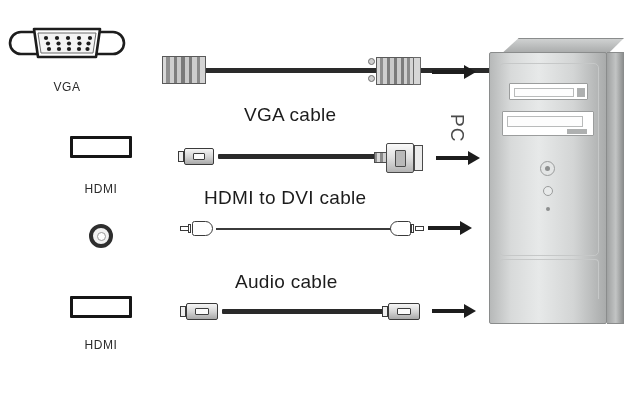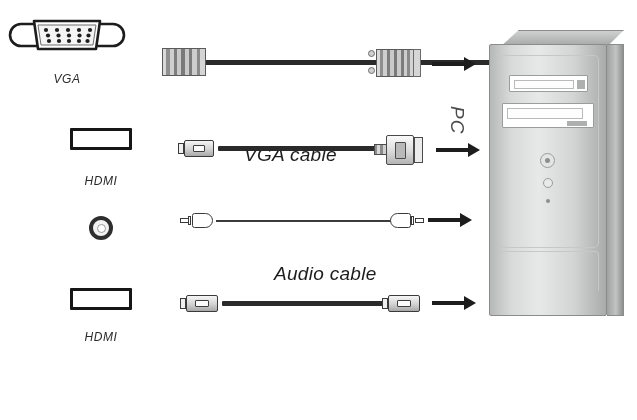--- a/index.html
+++ b/index.html
@@ -1,21 +1,21 @@
 <!DOCTYPE html>
 <html><head>
 <meta charset="utf-8">
 <style>
   html,body{margin:0;padding:0;}
   body{
     width:637px;height:420px;background:#ffffff;
     font-family:"Liberation Sans","DejaVu Sans",sans-serif;
     color:#1a1a1a;overflow:hidden;position:relative;
   }
-  .stage{position:absolute;left:0;top:8px;width:637px;height:368px;font-style:italic;}
+  .stage{position:absolute;left:0;top:16px;width:637px;height:368px;}
   .abs{position:absolute;}
 
   
   .port-label{
     font-size:12px;letter-spacing:.6px;color:#2b2b2b;
     text-align:center;white-space:nowrap;
   }
   .cable-label{
     font-size:19px;color:#1c1c1c;white-space:nowrap;letter-spacing:.3px;
   }
@@ -201,41 +201,42 @@
       <div class="screw" style="left:2px;top:4px;"></div>
       <div class="screw" style="left:2px;top:21px;"></div>
       <div class="abs" style="left:47px;top:3px;width:8px;height:28px;background:#d6d6d6;border:1px solid #6a6a6a;box-sizing:border-box;"></div>
     </div>
 
     <div class="abs" style="left:272px;top:11px;width:48px;height:14px;">
       <div class="abs arrow-shaft" style="left:0;top:5px;width:34px;"></div>
       <div class="abs arrow-head" style="left:32px;top:0px;"></div>
     </div>
   </div>
-  <div class="abs cable-label" style="left:244px;top:88px;margin-top:48px;">VGA cable</div>
+  <div class="abs cable-label" style="left:244px;top:88px;">VGA cable</div>
 
   <div class="abs" style="left:178px;top:124px;width:290px;height:36px;">
     <div class="abs wire-thick" style="left:40px;top:14px;width:190px;"></div>
 
     <div class="abs" style="left:0px;top:7px;width:42px;height:19px;">
       <div class="hdmi-tab abs" style="left:0px;top:4px;"></div>
       <div class="hdmi-conn abs" style="left:6px;top:1px;width:30px;"></div>
     </div>
 
     <div class="abs" style="left:196px;top:2px;width:62px;height:32px;">
       <div class="dvi-neck abs" style="left:0px;top:10px;"></div>
       <div class="dvi-conn abs" style="left:12px;top:1px;"></div>
       <div class="abs" style="left:40px;top:3px;width:9px;height:26px;background:#ececec;border:1.5px solid #4a4a4a;box-sizing:border-box;"></div>
     </div>
 
     <div class="abs" style="left:258px;top:11px;width:48px;height:14px;">
       <div class="abs arrow-shaft" style="left:0;top:5px;width:34px;"></div>
       <div class="abs arrow-head" style="left:32px;top:0px;"></div>
     </div>
   </div>
+  <div class="abs cable-label" style="left:204px;top:171px;">HDMI to DVI cable</div>
 
   <div class="abs" style="left:180px;top:200px;width:290px;height:28px;">
     <div class="abs wire-thin" style="left:36px;top:12px;width:190px;"></div>
 
     <div class="abs" style="left:0px;top:5px;width:38px;height:17px;">
       <div class="abs jack-pin" style="left:0px;top:5px;width:9px;"></div>
       <div class="abs jack-ring" style="left:8px;top:3px;"></div>
       <div class="abs jack-body" style="left:12px;top:0px;"></div>
     </div>
 
@@ -243,21 +244,21 @@
       <div class="abs jack-body rev" style="left:0px;top:0px;"></div>
       <div class="abs jack-ring" style="left:21px;top:3px;"></div>
       <div class="abs jack-pin" style="left:25px;top:5px;width:9px;"></div>
     </div>
 
     <div class="abs" style="left:248px;top:5px;width:48px;height:14px;">
       <div class="abs arrow-shaft" style="left:0;top:5px;width:34px;"></div>
       <div class="abs arrow-head" style="left:32px;top:0px;"></div>
     </div>
   </div>
-  <div class="abs cable-label" style="left:235px;top:255px;margin-left:39px;">Audio cable</div>
+  <div class="abs cable-label" style="left:235px;top:255px;">Audio cable</div>
 
   <div class="abs" style="left:180px;top:282px;width:290px;height:30px;">
     <div class="abs wire-thick" style="left:42px;top:11px;width:188px;"></div>
 
     <div class="abs" style="left:0px;top:4px;width:44px;height:19px;">
       <div class="hdmi-tab abs" style="left:0px;top:4px;"></div>
       <div class="hdmi-conn abs" style="left:6px;top:1px;width:32px;"></div>
     </div>
 
     <div class="abs" style="left:202px;top:4px;width:44px;height:19px;">

